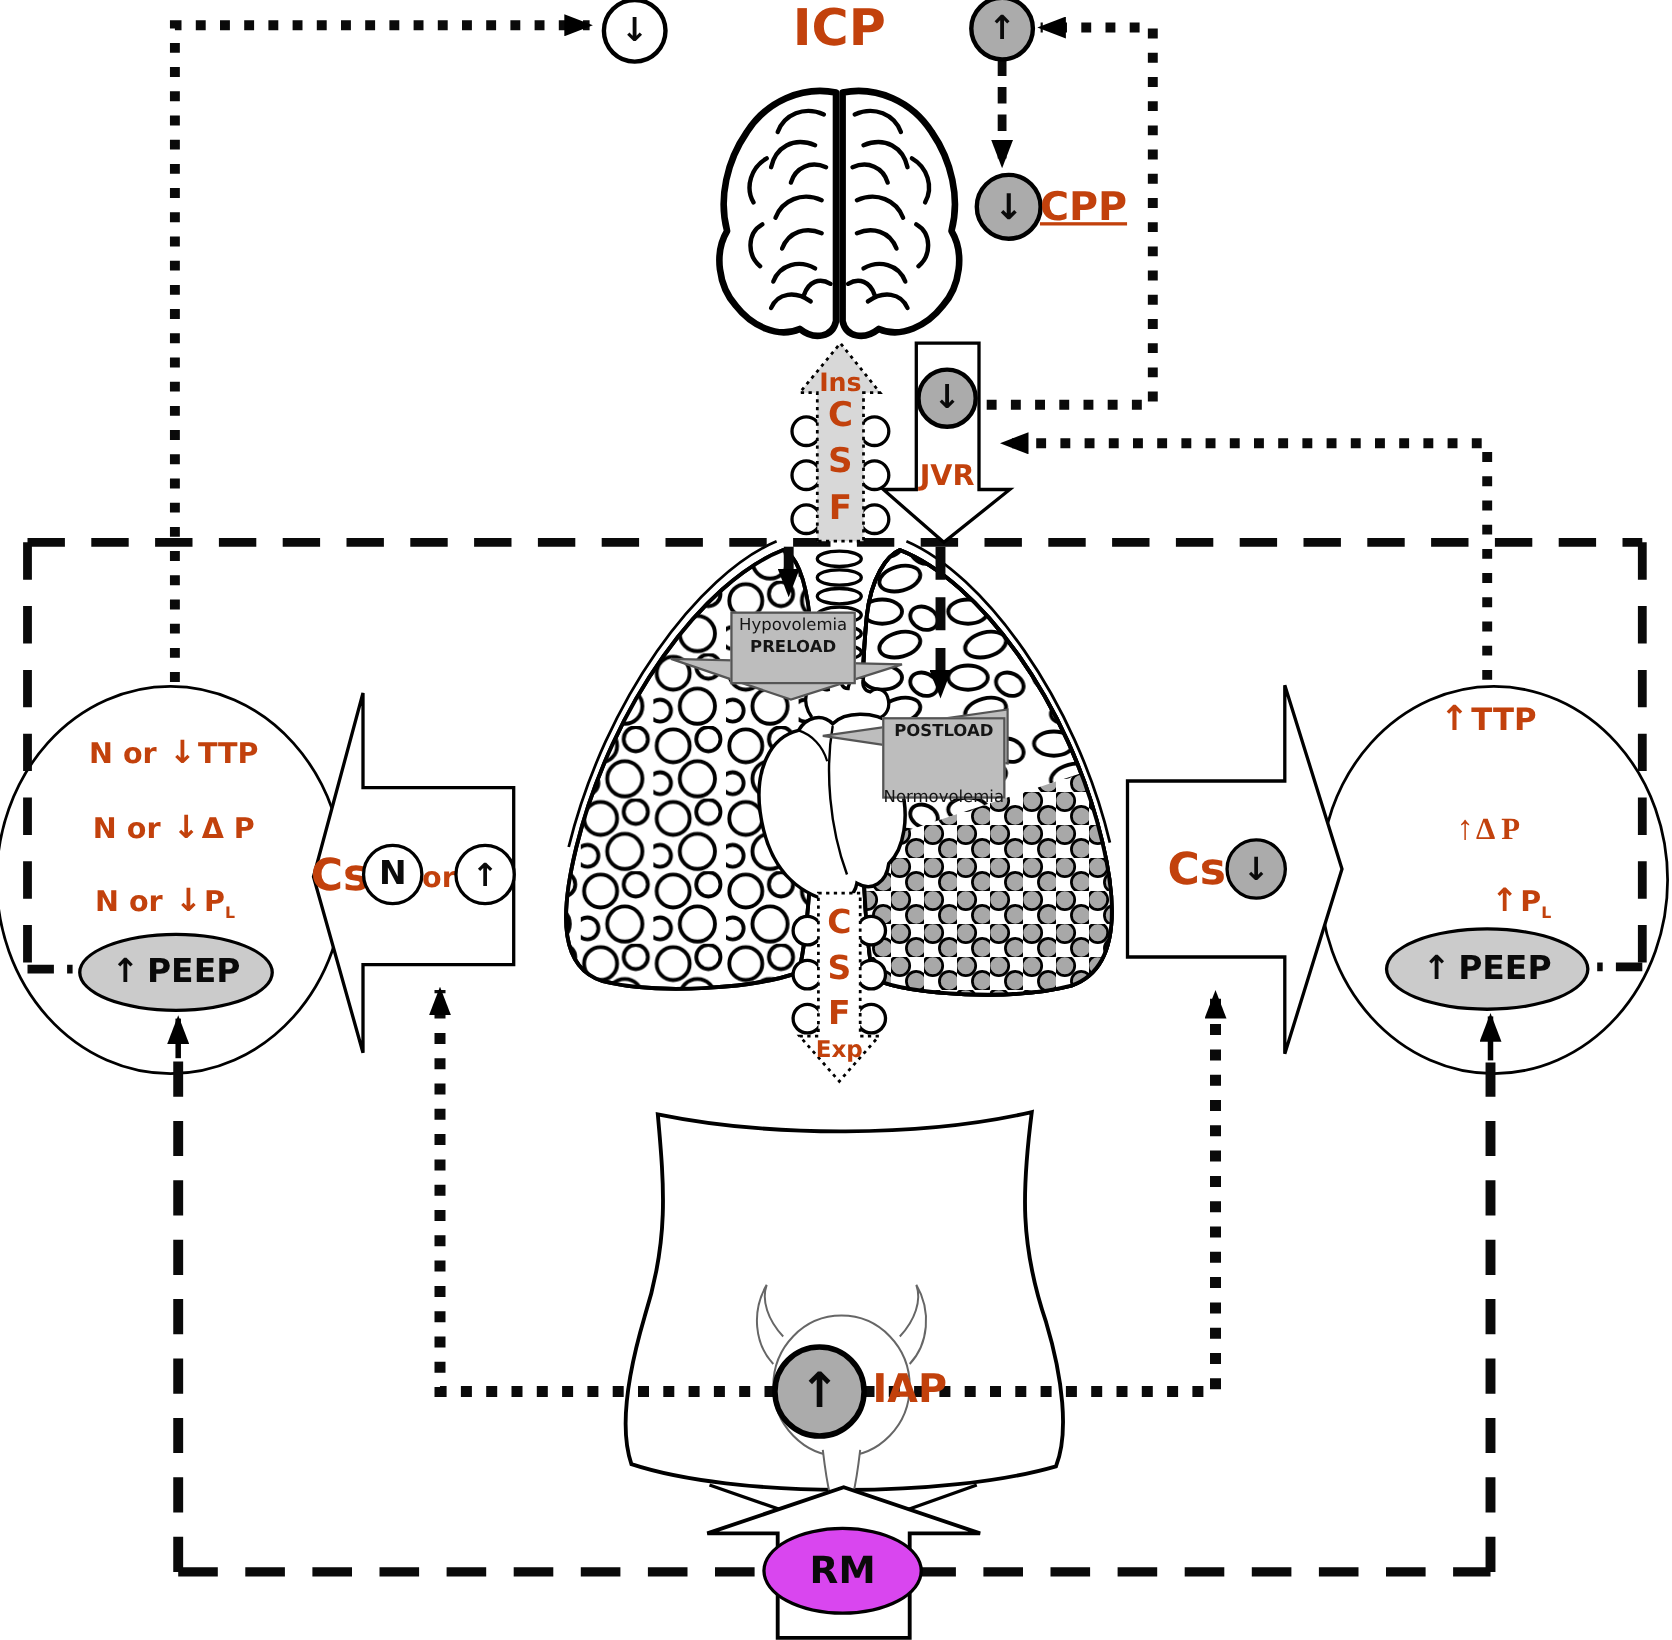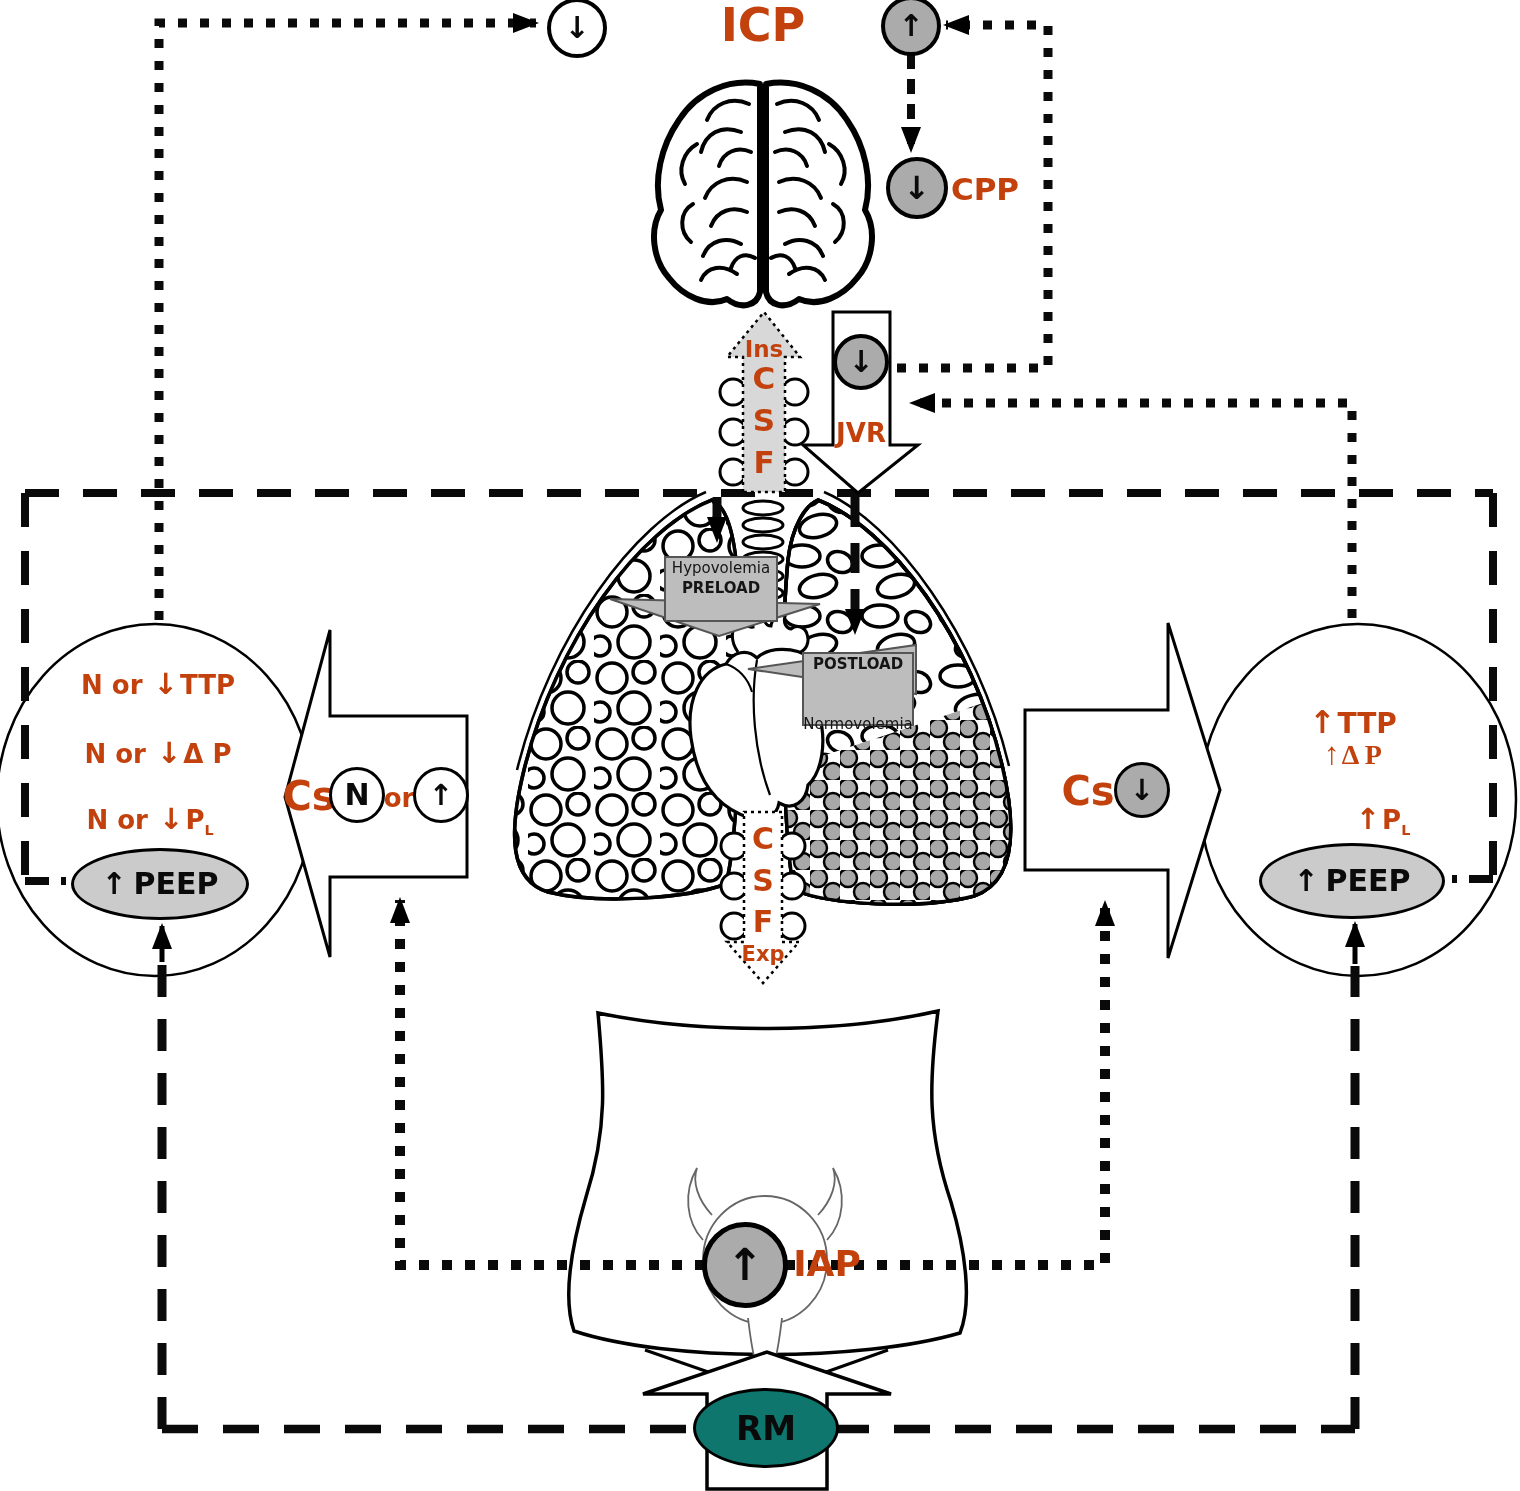--- a/index.html
+++ b/index.html
@@ -178,21 +178,21 @@
 <div class="node" style="left:577px;top:28px;width:52px;height:52px;font-size:30px;">
   <span>↓</span>
 </div>
 <div class="node gray" style="left:911px;top:26px;width:52px;height:52px;font-size:30px;">
   <span>↑</span>
 </div>
 
 <div class="node gray" style="left:917px;top:188px;width:54px;height:54px;font-size:32px;">
   <span>↓</span>
 </div>
-<div class="lbl" style="left:985px;top:189px;font-size:31px;">CPP</div>
+<div class="lbl" style="left:985px;top:189px;font-size:36px;text-decoration:underline;">CPP</div>
 
 <div class="lbl" style="left:764px;top:349px;font-size:23px;">Ins</div>
 <div class="lbl" style="left:764px;top:378px;font-size:31px;">C</div>
 <div class="lbl" style="left:764px;top:420px;font-size:31px;">S</div>
 <div class="lbl" style="left:764px;top:462px;font-size:31px;">F</div>
 
 <div class="node gray" style="left:861px;top:362px;width:48px;height:48px;font-size:30px;">
   <span>↓</span>
 </div>
 <div class="lbl" style="left:861px;top:433px;font-size:26px;">JVR</div>
@@ -218,21 +218,21 @@
   <span>N or </span><span class="arr">↓</span><span>Δ P</span><sub></sub>
 </div>
 <div class="lbl" style="left:150px;top:821px;font-size:26px;">
   <span>N or </span><span class="arr">↓</span><span>P</span><sub>L</sub>
 </div>
 <div class="pill" style="left:160px;top:884px;width:172px;height:66px;font-size:30px;">
   <span class="arr">↑</span>
       <span>PEEP</span>
 </div>
 
-<div class="lbl" style="left:1352px;top:725px;font-size:28px;">
+<div class="lbl" style="left:1352px;top:656px;font-size:28px;">
   <span class="arr">↑</span><span>TTP</span><sub></sub>
 </div>
 <div class="lbl" style="left:1352px;top:755px;font-size:28px;font-family:Liberation Serif, serif;">
   <span class="arr">↑</span><span>Δ P</span><sub></sub>
 </div>
 <div class="lbl" style="left:1346px;top:821px;font-size:26px;margin-left:36px;">
   <span class="arr">↑</span><span>P</span><sub>L</sub>
 </div>
 <div class="pill" style="left:1352px;top:881px;width:180px;height:70px;font-size:30px;">
   <span class="arr">↑</span>
@@ -251,17 +251,17 @@
 <div class="lbl" style="left:1088px;top:791px;font-size:40px;">Cs</div>
 <div class="node gray" style="left:1142px;top:790px;width:50px;height:50px;font-size:29px;border-width:3px;">
   <span>↓</span>
 </div>
 
 <div class="node gray" style="left:745px;top:1265px;width:76px;height:76px;font-size:44px;border-width:5px;">
   <span>↑</span>
 </div>
 <div class="lbl" style="left:827px;top:1264px;font-size:36px;">IAP</div>
 
-<div class="pill" style="left:766px;top:1428px;width:140px;height:74px;font-size:34px;background:#0f766e;">
+<div class="pill" style="left:766px;top:1428px;width:140px;height:74px;font-size:34px;background:#d946ef;">
   <span>RM</span>
 </div>
 
 </div>
 
 </body></html>

